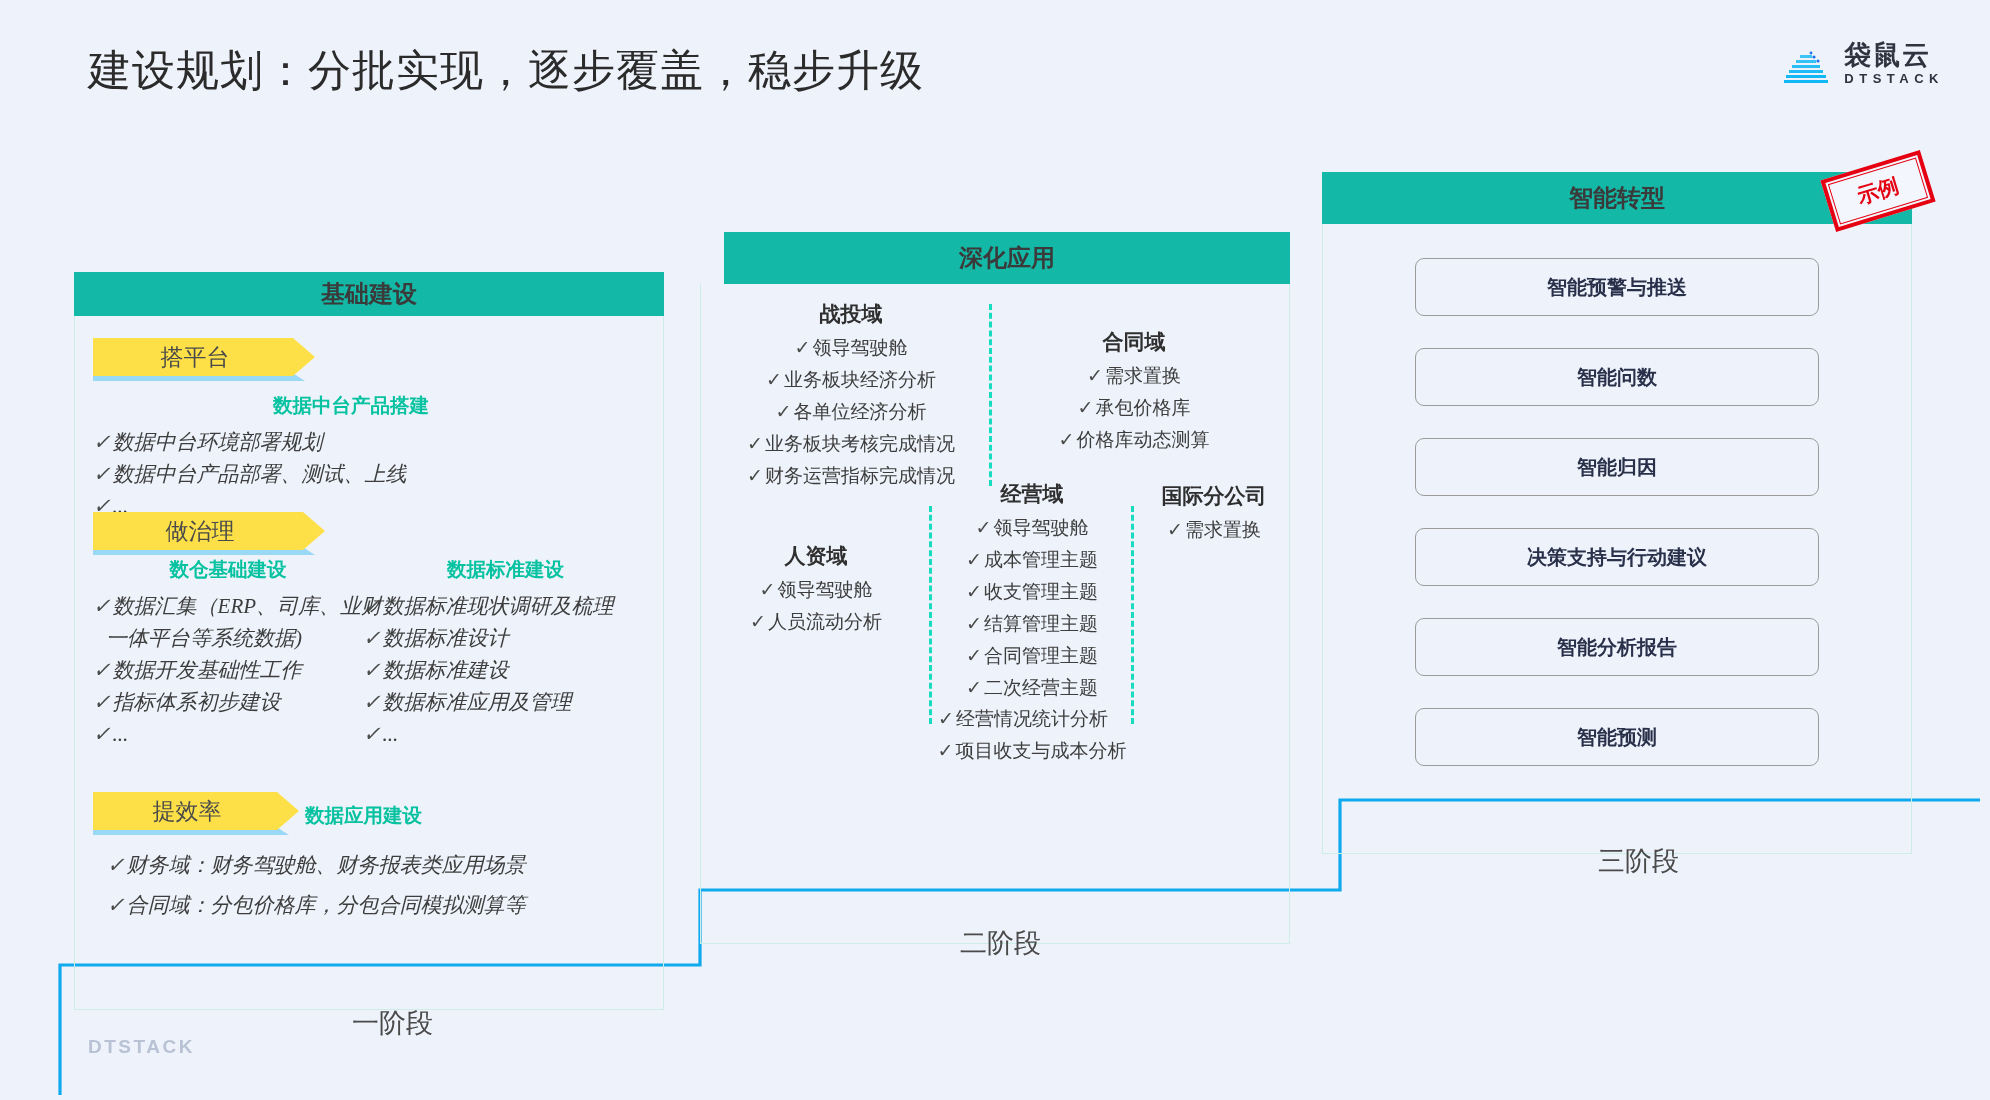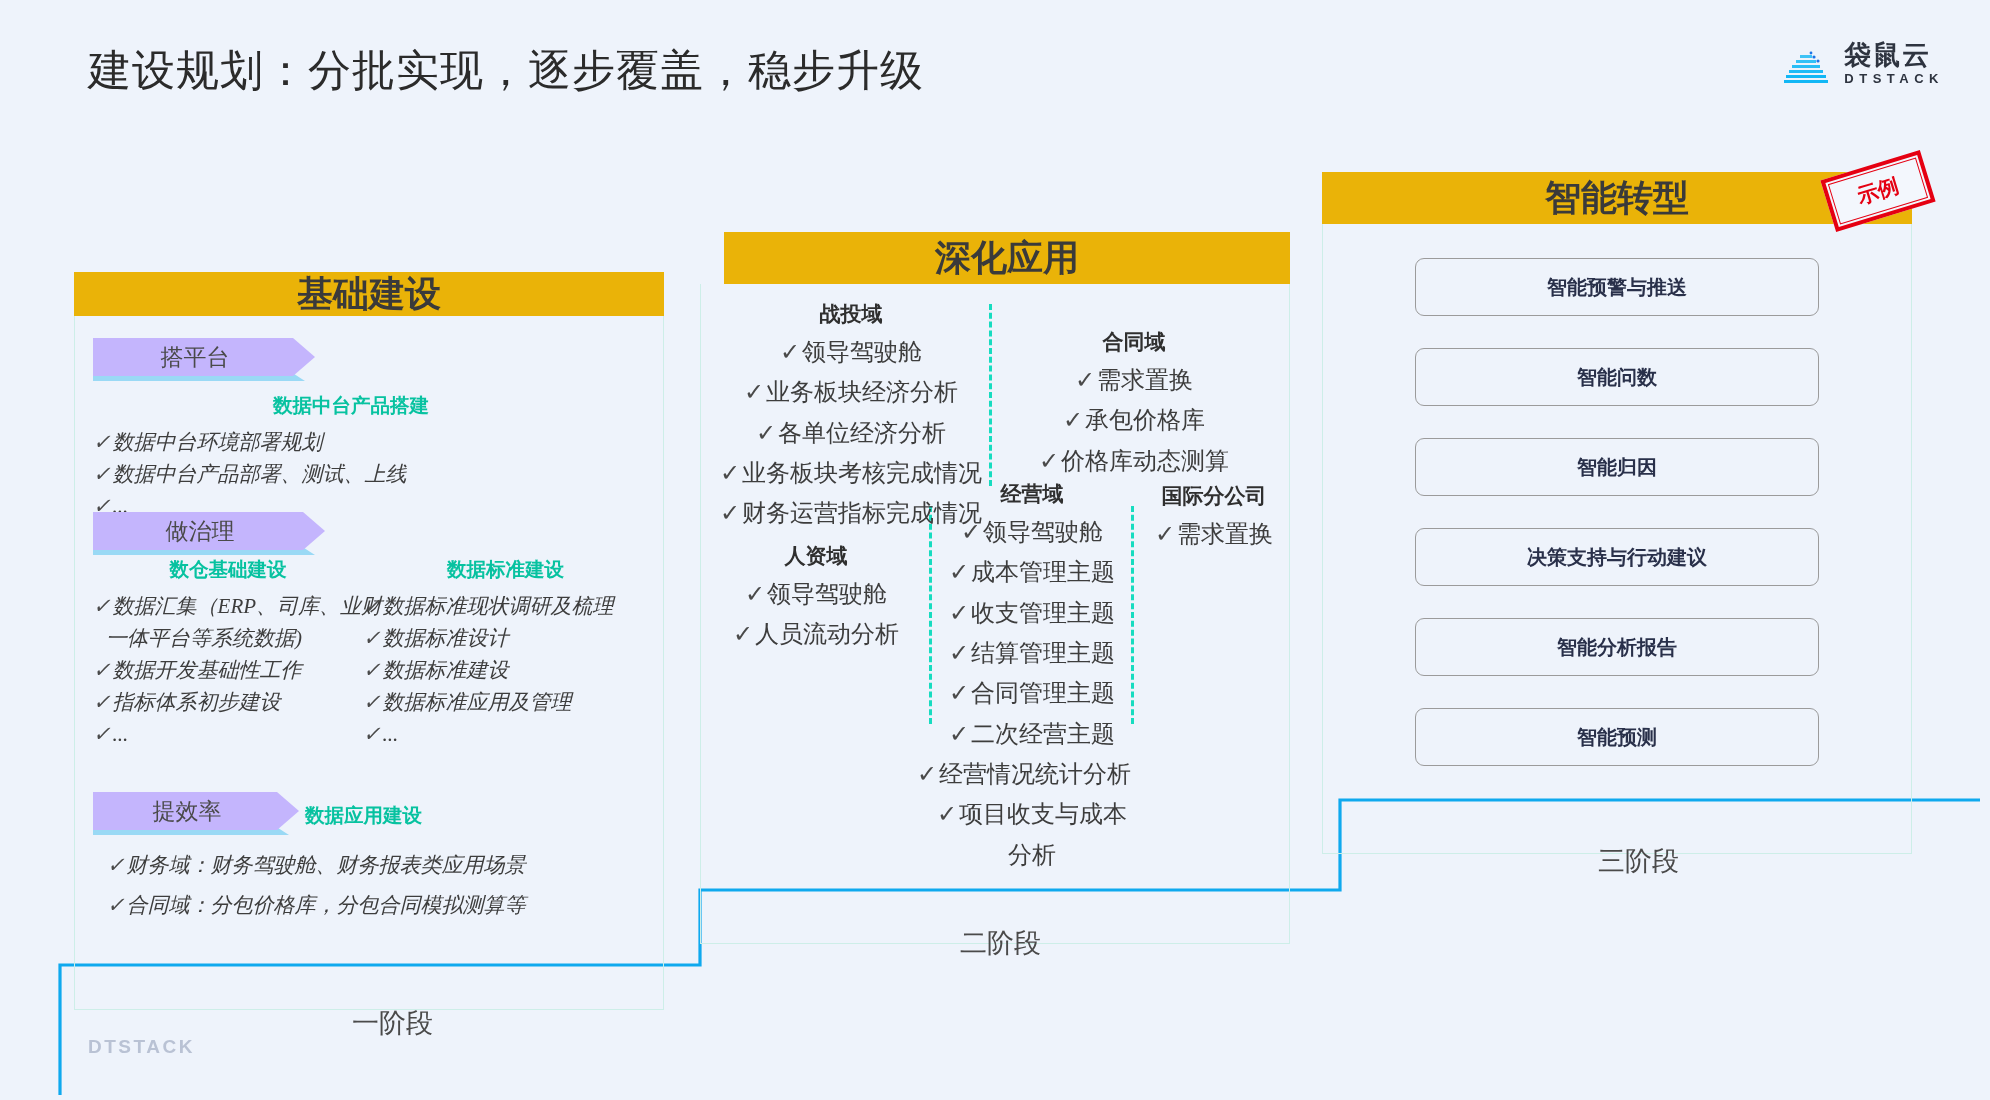--- a/index.html
+++ b/index.html
@@ -22,22 +22,22 @@
   .brand-text { display: flex; flex-direction: column; line-height: 1; }
   .brand-cn { font-family: "Liberation Sans", sans-serif; font-size: 27px; font-weight: 700; color: #2e3440; letter-spacing: 2px; }
   .brand-en { font-family: "Liberation Sans", sans-serif; font-size: 13px; font-weight: 700; color: #2e3440; letter-spacing: 5.5px; margin-top: 3px; }
 
   
   .stair { position: absolute; left: 0; top: 0; width: 1990px; height: 1100px; pointer-events: none; }
 
   
   .panel { position: absolute; }
   .panel-head {
-    background: #eab308; color: #3a3a3a;
-    font-size: 36px; font-weight: 700; text-align: center;
+    background: #14b8a6; color: #3a3a3a;
+    font-size: 24px; font-weight: 700; text-align: center;
     display: flex; align-items: center; justify-content: center;
     font-family: "Liberation Sans", sans-serif;
   }
   .panel-body { border: 1px solid #cdeee8; border-top: none; position: relative; }
 
   
   #panel-basic { left: 74px; top: 272px; width: 590px; }
   #panel-basic .panel-head { height: 44px; }
   #panel-basic .panel-body { height: 694px; }
 
@@ -49,42 +49,42 @@
   
   #panel-smart { left: 1322px; top: 172px; width: 590px; }
   #panel-smart .panel-head { height: 52px; }
   #panel-smart .panel-body { height: 630px; }
 
   
   .chev-wrap { position: relative; height: 44px; margin-top: 4px; }
   .chev {
     position: absolute; left: 0; top: 0;
     height: 38px; display: flex; align-items: center; justify-content: center;
-    background: #c4b5fd; color: #4a4a4a;
+    background: #fde047; color: #4a4a4a;
     font-size: 23px; font-weight: 400; padding-right: 18px;
     font-family: "Liberation Serif", serif;
     clip-path: polygon(0 0, calc(100% - 22px) 0, 100% 50%, calc(100% - 22px) 100%, 0 100%);
   }
   .chev-shadow {
     position: absolute; left: 0; top: 34px; height: 9px;
     background: #9ad9f5;
     clip-path: polygon(0 0, calc(100% - 14px) 0, 100% 100%, 0 100%);
   }
 
   .sub-title {
     color: #07c2a0; font-weight: 700; font-size: 19.5px;
     font-family: "Liberation Sans", sans-serif;
   }
   .bullets { font-size: 21px; color: #3d3d3d; line-height: 1.52; }
   .bullets div { white-space: nowrap; font-style: italic; }
   .tick { color: #4a4a4a; margin-right: 2px; }
 
   
   .dom-title { font-weight: 700; font-size: 21px; color: #2f2f2f; text-align: center; font-family: "Liberation Sans", sans-serif; }
-  .dom-list { font-size: 24px; color: #3d3d3d; line-height: 1.68; text-align: center; }
+  .dom-list { font-size: 19px; color: #3d3d3d; line-height: 1.68; text-align: center; }
 
   .vdash { position: absolute; border-left: 3px dashed #17dcc0; }
 
   
   .card {
     height: 58px; border: 1.6px solid #9b9b9b; border-radius: 9px;
     display: flex; align-items: center; justify-content: center;
     font-family: "Liberation Sans", sans-serif;
     font-size: 20px; font-weight: 700; color: #29304a;
     background: transparent;

